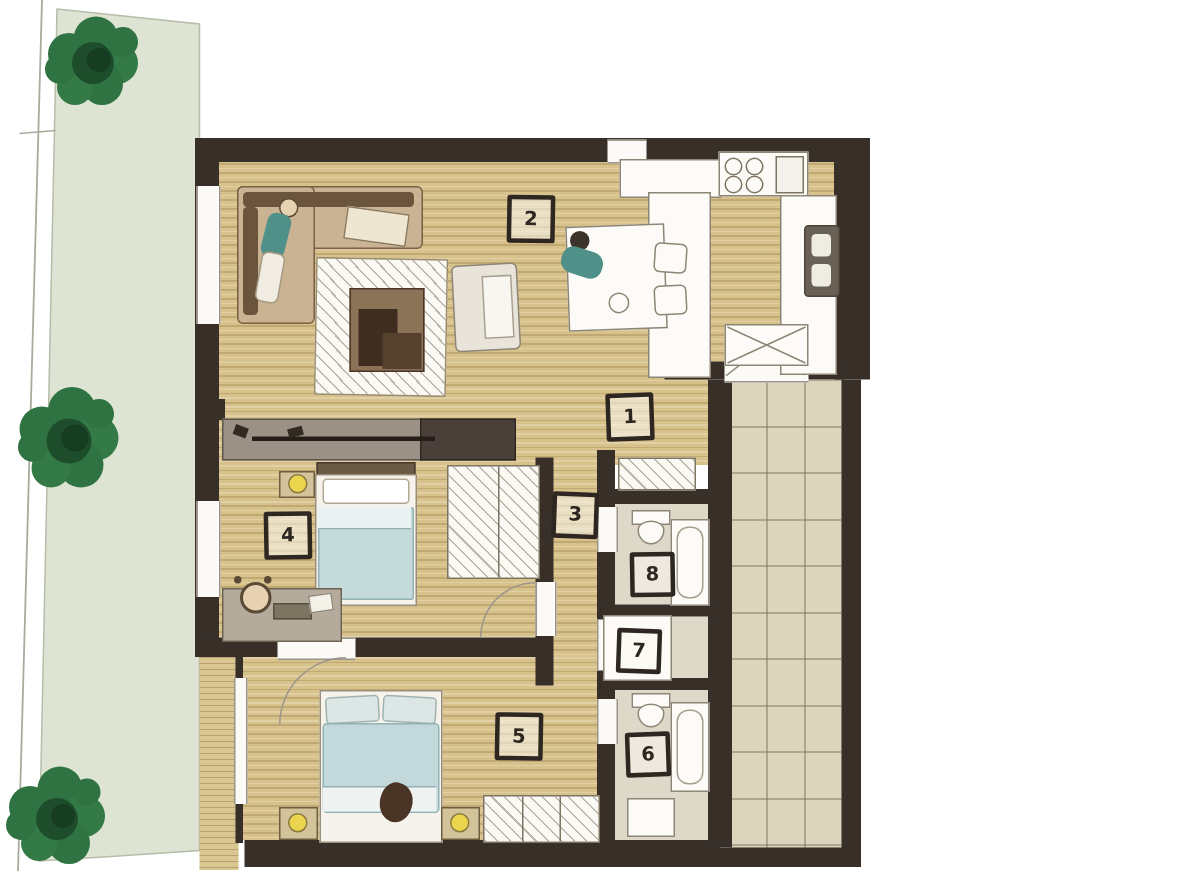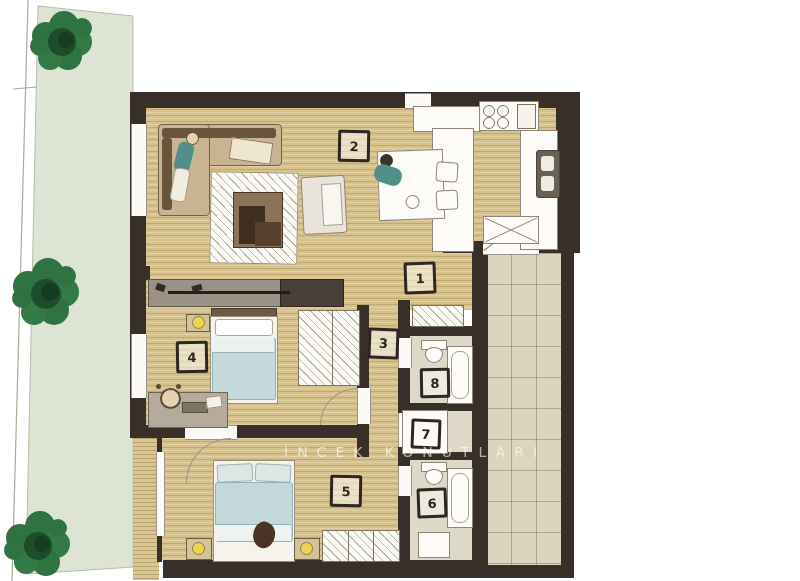--- a/index.html
+++ b/index.html
@@ -261,15 +261,14 @@
   <div class="abs label-box" style="left:417px;top:488px;width:24px;height:24px;transform:rotate(-2deg);z-index:8">
       <span>6</span>
     </div>
   <div class="abs label-box" style="left:411px;top:419px;width:24px;height:24px;transform:rotate(2deg);z-index:8">
       <span>7</span>
     </div>
   <div class="abs label-box" style="left:420px;top:368px;width:24px;height:24px;transform:rotate(-1deg);z-index:8">
       <span>8</span>
     </div>
 
-  <div class="abs wm-sub" style="left:284px;top:444px;z-index:10">İNCEK KONUTLARI</div>
 
 </div>
 
 </body></html>

